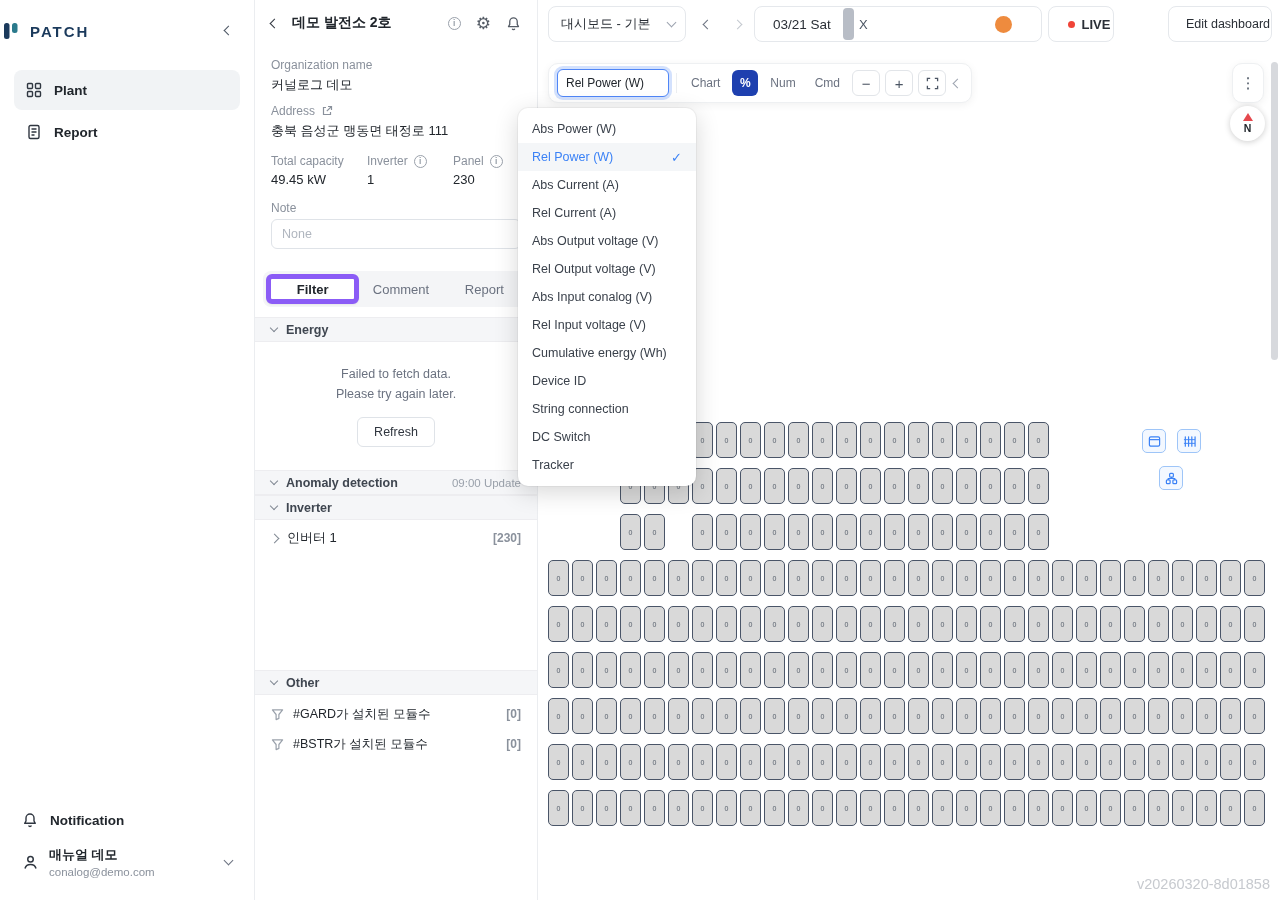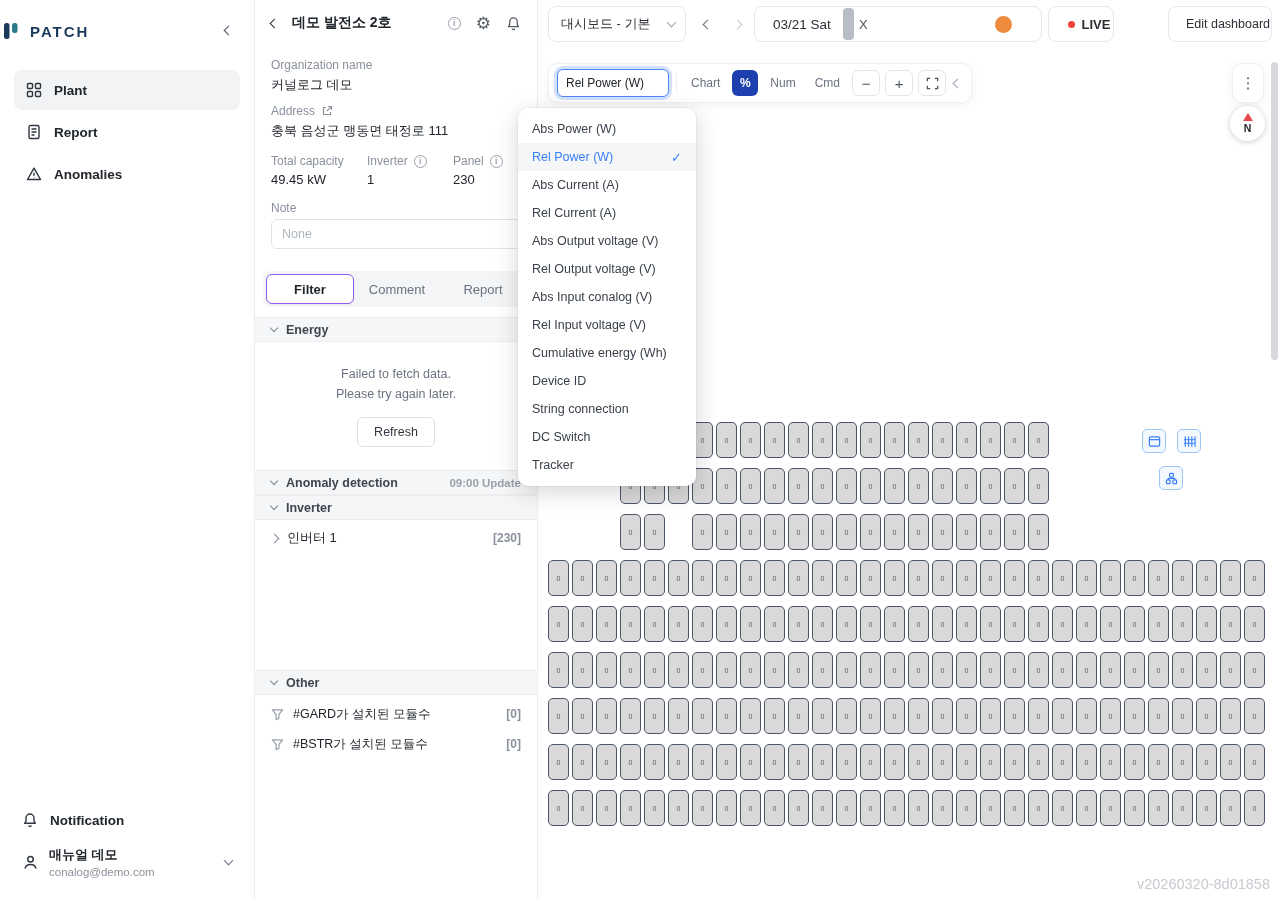--- a/index.html
+++ b/index.html
@@ -41,24 +41,24 @@
   .pp-label { font-size:12px; color:#8a919c; margin:10px 0 4px; display:flex; align-items:center; gap:6px; }
   .pp-value { font-size:13px; color:#21262c; }
   .pp-stats { display:flex; margin-top:14px; }
   .stat { display:flex; flex-direction:column; }
   .stat:nth-child(1){ width:96px; } .stat:nth-child(2){ width:86px; } .stat:nth-child(3){ flex:1; }
   .stat .pp-label { margin-top:0; }
   .note-input { width:100%; height:30px; border:1px solid #dfe3e8; border-radius:6px; padding:0 10px; font-size:12.5px; color:#30363f; font-family:inherit; outline:none; }
   .note-input::placeholder { color:#b0b6bf; }
   .pp-tabs { margin:10px 8px 10px; background:#f4f5f7; border-radius:8px; padding:3px; display:flex; height:36px; }
   .tab { flex:1; display:flex; align-items:center; justify-content:center; font-size:13px; color:#6b7280; border-radius:6px; cursor:pointer; }
-  .tab.active { background:#fff; color:#21262c; font-weight:600; border:1px solid #8b5cf6; box-shadow:0 1px 2px rgba(0,0,0,.06); }
+  .tab.active { background:#fff; color:#21262c; font-weight:600; border:5px solid #8b5cf6; box-shadow:0 1px 2px rgba(0,0,0,.06); }
   .sec-head { height:25px; background:#f5f6f8; border-top:1px solid #ededf0; border-bottom:1px solid #ededf0; display:flex; align-items:center; gap:9px; padding:0 16px; font-size:12.5px; font-weight:600; color:#3f4650; cursor:pointer; }
   .sec-head .chev { color:#818893; width:6px; height:6px; }
-  .sec-side { margin-left:auto; font-size:11.5px; color:#9aa1ab; font-weight:700; white-space:nowrap; overflow:hidden; max-width:92px; }
+  .sec-side { margin-left:auto; font-size:11.5px; color:#9aa1ab; font-weight:400; white-space:nowrap; overflow:hidden; max-width:92px; }
   .sec-body { display:flex; flex-direction:column; align-items:center; justify-content:center; }
   .energy-body { height:128px; }
   .err-txt { font-size:12.5px; color:#6b7280; line-height:1.55; text-align:center; }
   .refresh-btn { margin-top:13px; background:#fff; border:1px solid #dfe3e8; border-radius:6px; padding:7px 16px; font-size:12.5px; color:#30363f; font-family:inherit; cursor:pointer; }
   .anomaly-body { height:128px; }
   .empty-txt { font-size:12.5px; color:#6b7280; }
   .inv-body { min-height:150px; justify-content:flex-start; align-items:stretch; }
   .inv-row { height:36px; display:flex; align-items:center; gap:9px; padding:0 16px; font-size:13px; cursor:pointer; }
   .inv-row .chev { color:#818893; }
   .row-count { margin-left:auto; font-size:12px; color:#8a919c;font-weight:bold; }
@@ -133,28 +133,20 @@
         </svg>
         <span>Plant</span>
       </div>
       <div class="side-item">
         <svg width="16" height="16" viewBox="0 0 16 16" fill="none" stroke="#2f3640" stroke-width="1.4">
           <rect x="3" y="1.5" width="10" height="13" rx="1.5"></rect>
             <path d="M5.5 5h5M5.5 8h5M5.5 11h3"></path>
         </svg>
         <span>Report</span>
       </div>
-      <div class="side-item">
-        <svg width="16" height="16" viewBox="0 0 16 16" fill="none" stroke="#2f3640" stroke-width="1.4">
-          <path d="M8 2.2L14.5 13.5H1.5Z" stroke-linejoin="round"></path>
-            <path d="M8 6.7v3"></path>
-            <circle cx="8" cy="11.6" r="0.4" fill="#2f3640" stroke="none"></circle>
-        </svg>
-        <span>Anomalies</span>
-      </div>
     </nav>
 
     <div class="side-bottom">
       <div class="side-notif">
         <svg width="16" height="16" viewBox="0 0 16 16" fill="none" stroke="#2f3640" stroke-width="1.4">
           <path d="M8 2a4 4 0 0 0-4 4v3l-1.3 2.3h10.6L12 9V6a4 4 0 0 0-4-4z" stroke-linejoin="round"></path>
             <path d="M6.6 13.6a1.5 1.5 0 0 0 2.8 0"></path>
         </svg>
         <span>Notification</span>
       </div>

